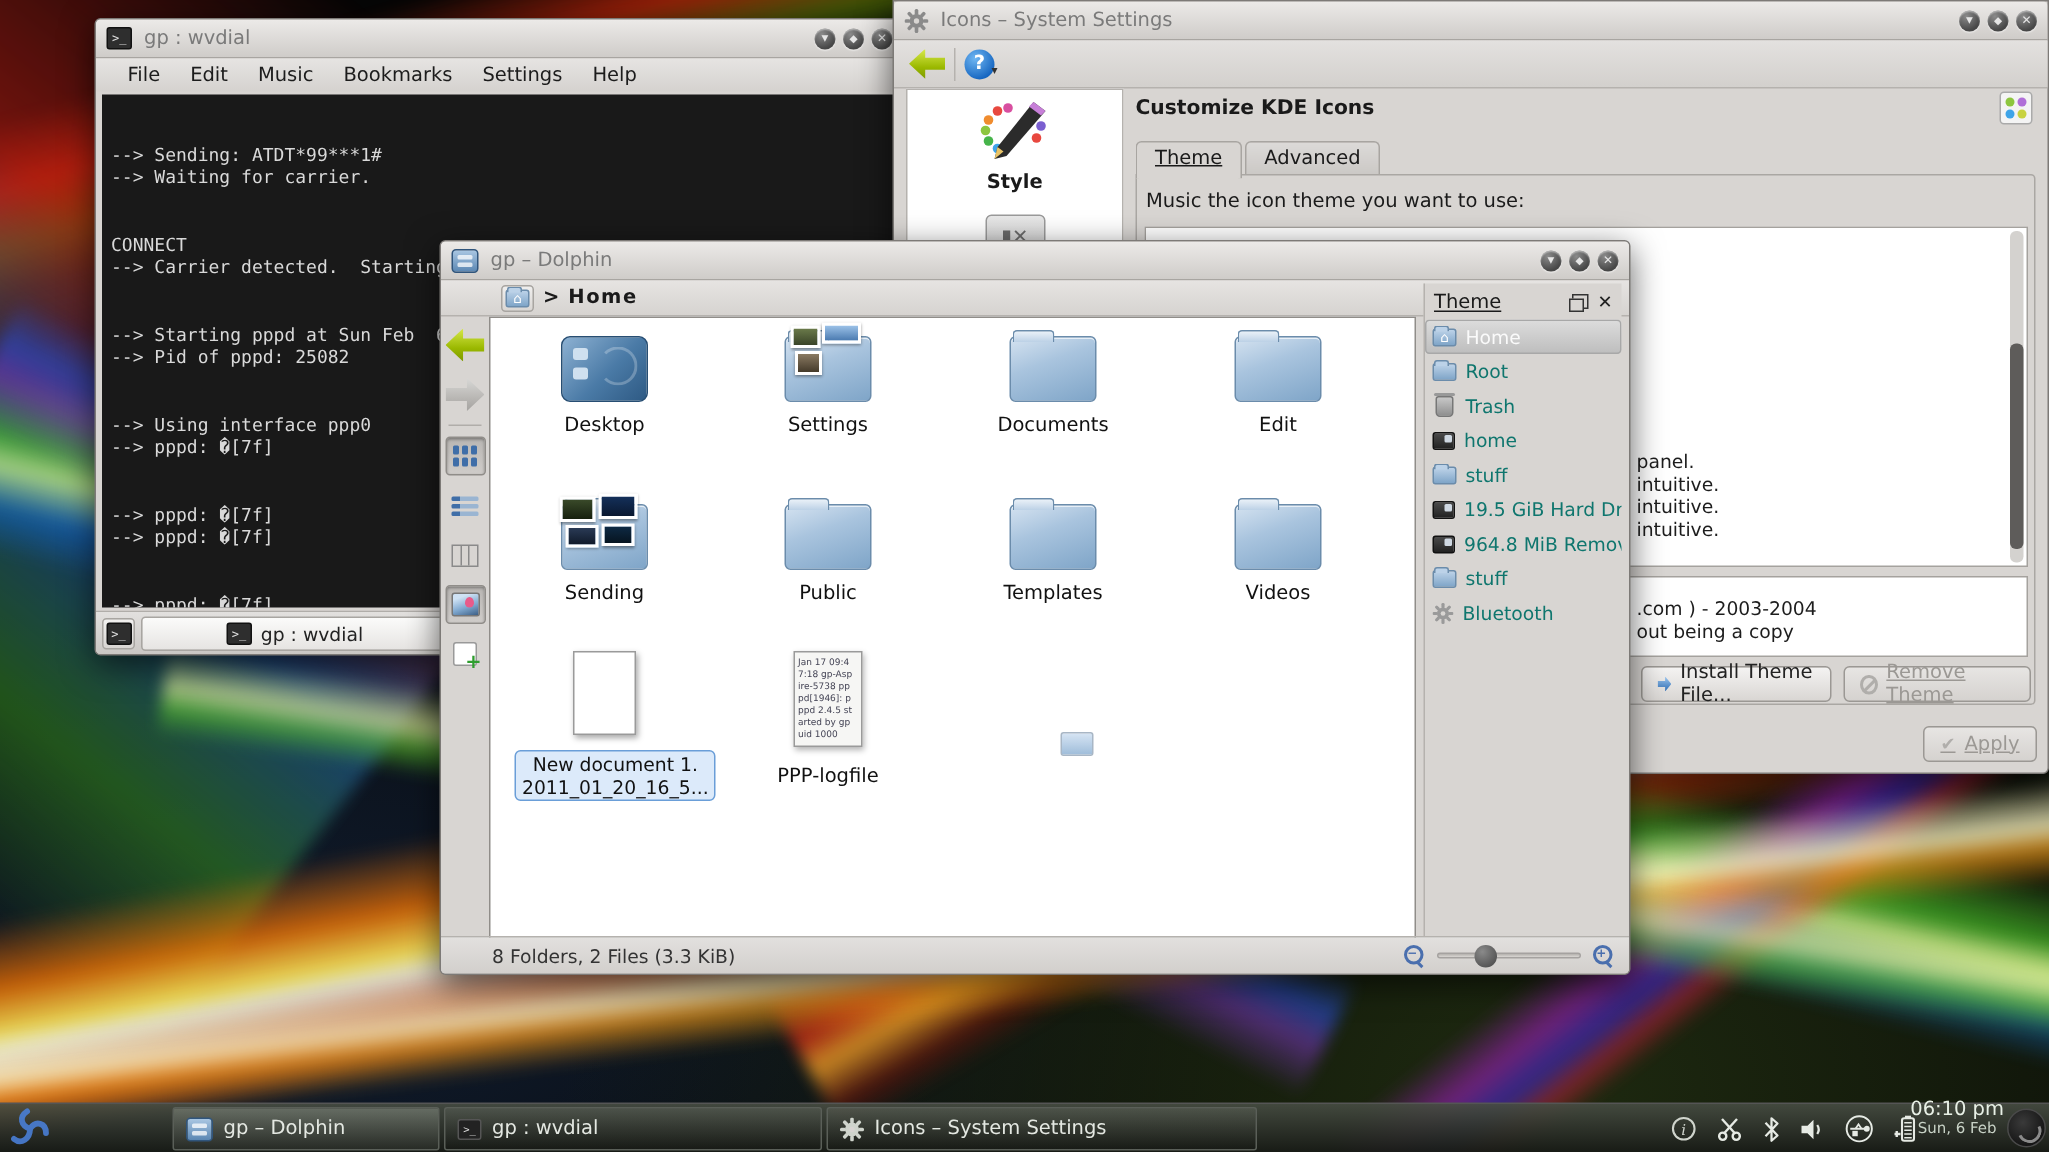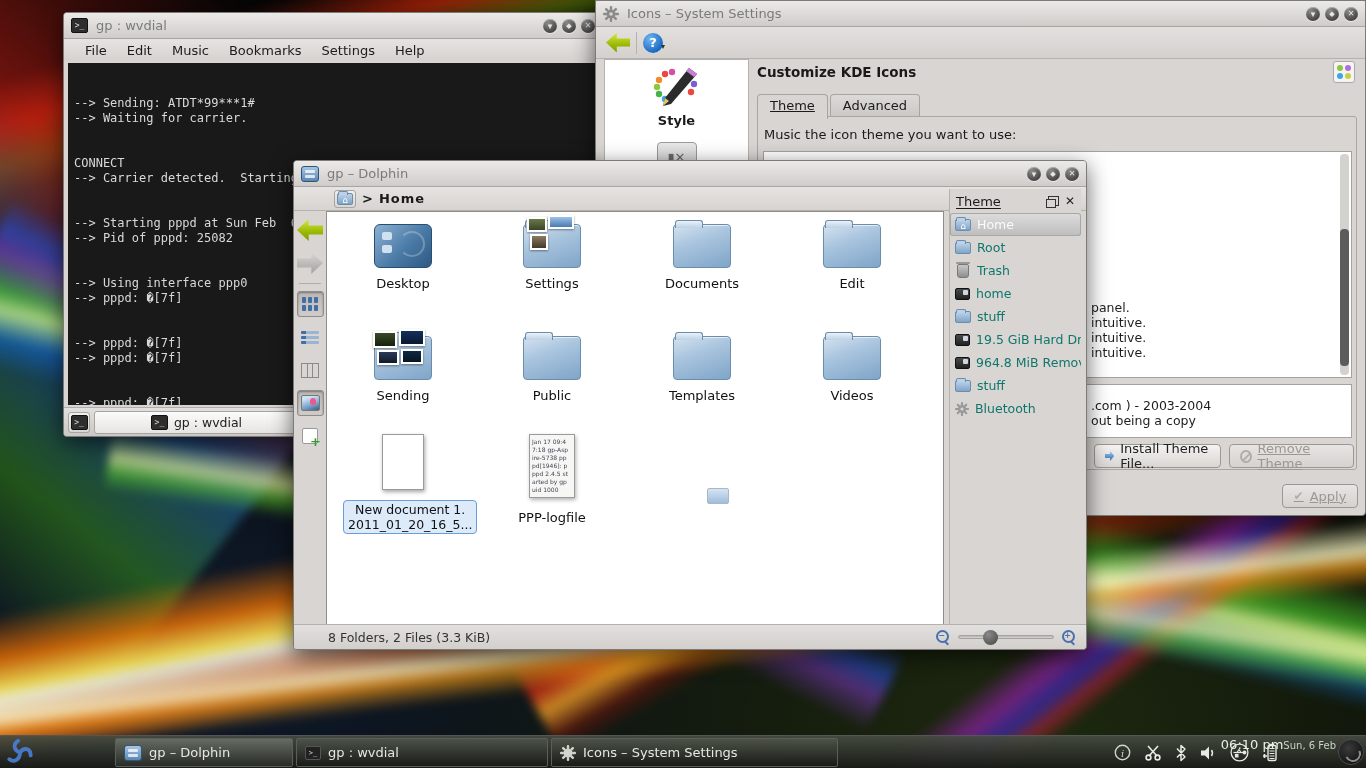--- a/index.html
+++ b/index.html
@@ -200,21 +200,21 @@
   .taskbar { position:absolute; left:0; bottom:0; width:1366px; height:33px; z-index:50;
              background:linear-gradient(rgba(70,76,66,.92), rgba(24,27,22,.96)); border-top:1px solid #555; display:flex; align-items:center; }
   .task { position:absolute; top:2px; height:29px; display:flex; align-items:center; gap:7px; padding:0 8px;
           border:1px solid #5a5f58; border-radius:2px; color:#e4e8e2; font-size:13px;
           background:linear-gradient(rgba(120,126,116,.25), rgba(20,22,18,.3)); overflow:hidden; white-space:nowrap; }
   .task.active { background:linear-gradient(rgba(160,168,156,.4), rgba(60,64,58,.4)); }
   .t-ico-term { width:16px; height:14px; background:#222; border:1px solid #555; border-radius:2px; color:#ddd;
                 font-size:7px; line-height:12px; text-align:center; font-family:"DejaVu Sans Mono",monospace; flex:none; }
   .tray { position:absolute; right:88px; top:0; height:33px; display:flex; align-items:center; gap:13px; }
   .tray svg { display:block; }
-  .clock { position:absolute; right:30px; top:0; height:19px; display:flex; flex-direction:row; justify-content:center;
+  .clock { position:absolute; right:30px; top:0; height:19px; display:flex; flex-direction:column; justify-content:center;
            align-items:center; color:#e8f0e6; line-height:1.1; }
   .clock .tm { font-size:13px; } .clock .dt { font-size:10px; color:#c8d2c6; }
   .cashew { position:absolute; right:2px; top:3px; width:26px; height:26px; border-radius:50%;
             background:radial-gradient(circle at 40% 35%, #3a3a3a, #141414 75%); border:1px solid #4a4a4a; position:absolute; }
   .cashew::after { content:""; position:absolute; left:6px; top:6px; width:12px; height:12px; border:2px solid #8a8a8a;
             border-radius:50%; border-top-color:transparent; border-left-color:transparent; transform:rotate(20deg); }
   .launcher { position:absolute; left:4px; top:1px; }
   .hidden-defs { position:absolute; width:0; height:0; overflow:hidden; }
 </style>
 </head>

